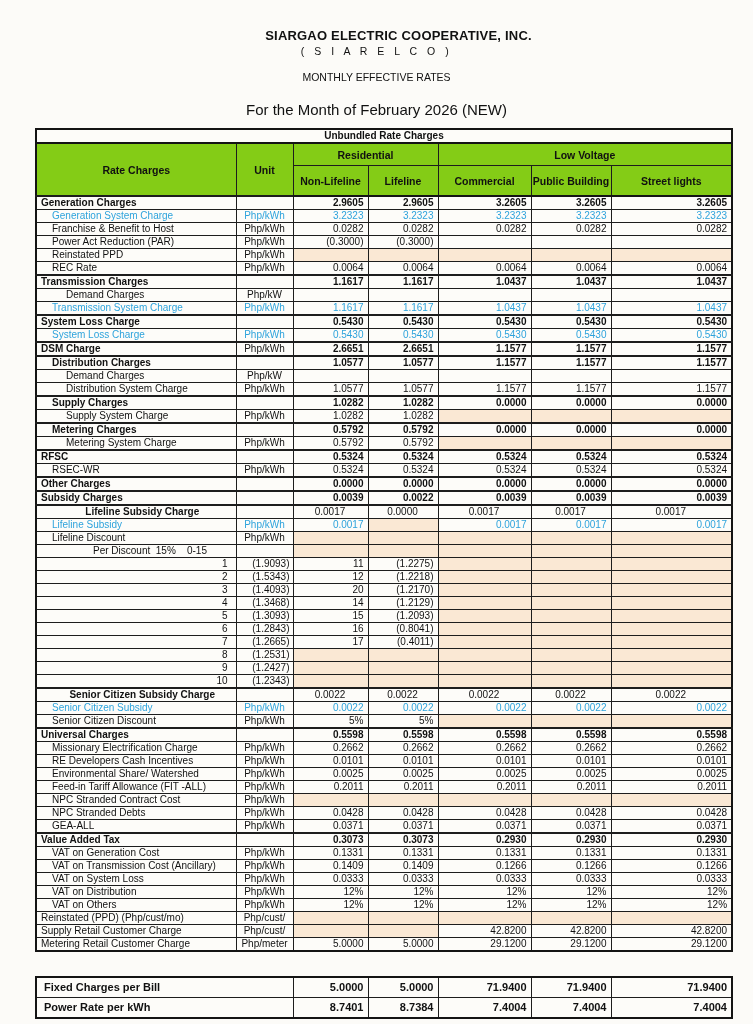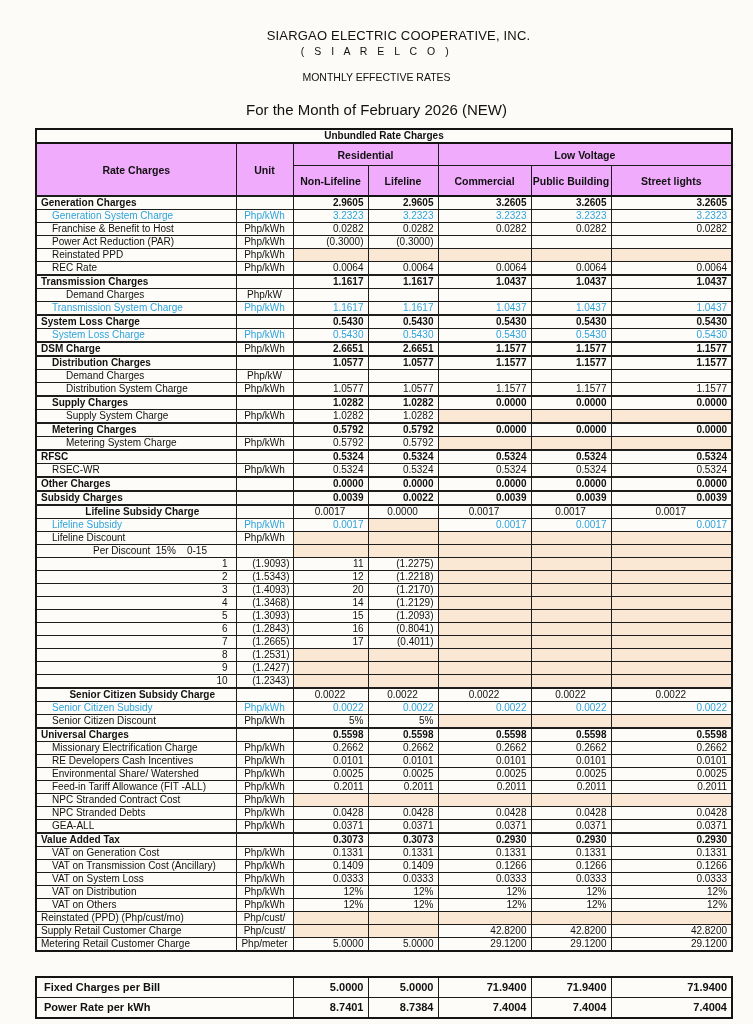--- a/index.html
+++ b/index.html
@@ -6,31 +6,31 @@
   body{
     width:753px;height:1024px;
     background:#fbfaf6;
     font-family:"Liberation Sans", sans-serif;
     color:#111;
     overflow:hidden;
   }
   .page{position:relative;width:753px;height:1024px;background:#fcfbf8;}
   
   .doc-header{padding-top:28px;text-align:center;line-height:1.25;}
-  .org-name{font-size:13px;font-weight:normal;letter-spacing:.2px;padding-left:44px;}
+  .org-name{font-size:13px;font-weight:bold;letter-spacing:.2px;padding-left:44px;}
   .org-abbr{font-size:10.5px;letter-spacing:3.5px;margin-top:1px;}
   .address{font-size:10.5px;margin-top:1px;}
   .report-title{font-size:10.5px;margin-top:13px;}
   .report-period{font-size:15px;margin-top:16px;}
   
   table{border-collapse:collapse;table-layout:fixed;}
   .rates{width:696px;margin:9px 0 0 35px;border:2px solid #141414;}
   .rates th,.rates td{border:1px solid #1d1d1d;overflow:hidden;}
   .banner-cell{height:15px;font-size:11.5px;font-weight:bold;text-align:center;border-bottom:2px solid #141414 !important;}
-  .rates th{font-size:10.5px;font-weight:bold;text-align:center;background:#f0abfc;}
+  .rates th{font-size:10.5px;font-weight:bold;text-align:center;background:#84cc16;}
   .hrow1 th{height:19px;}
   .hrow2 th{height:27px;border-bottom:2px solid #141414;}
   .rates td{height:12px;line-height:12px;font-size:10px;padding:0 3px;background:#fdfcf9;}
   .c-l{text-align:left;white-space:pre;}
   .ind0{padding-left:4px !important;}
   .ind1{padding-left:15px !important;}
   .ind2{padding-left:29px !important;}
   .ind3{padding-left:56px !important;}
   .c-u{text-align:center;padding:0 1px !important;}
   .c-v{text-align:right;padding-right:4px !important;}

